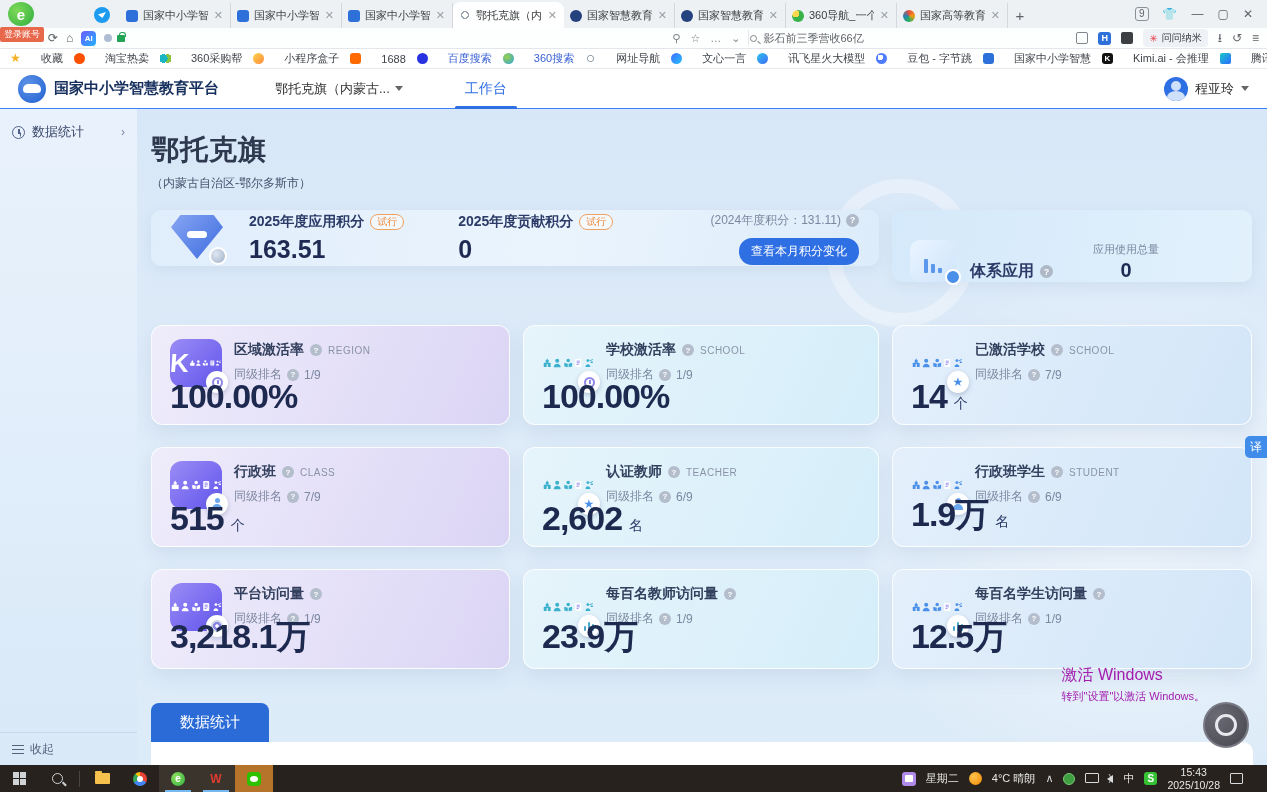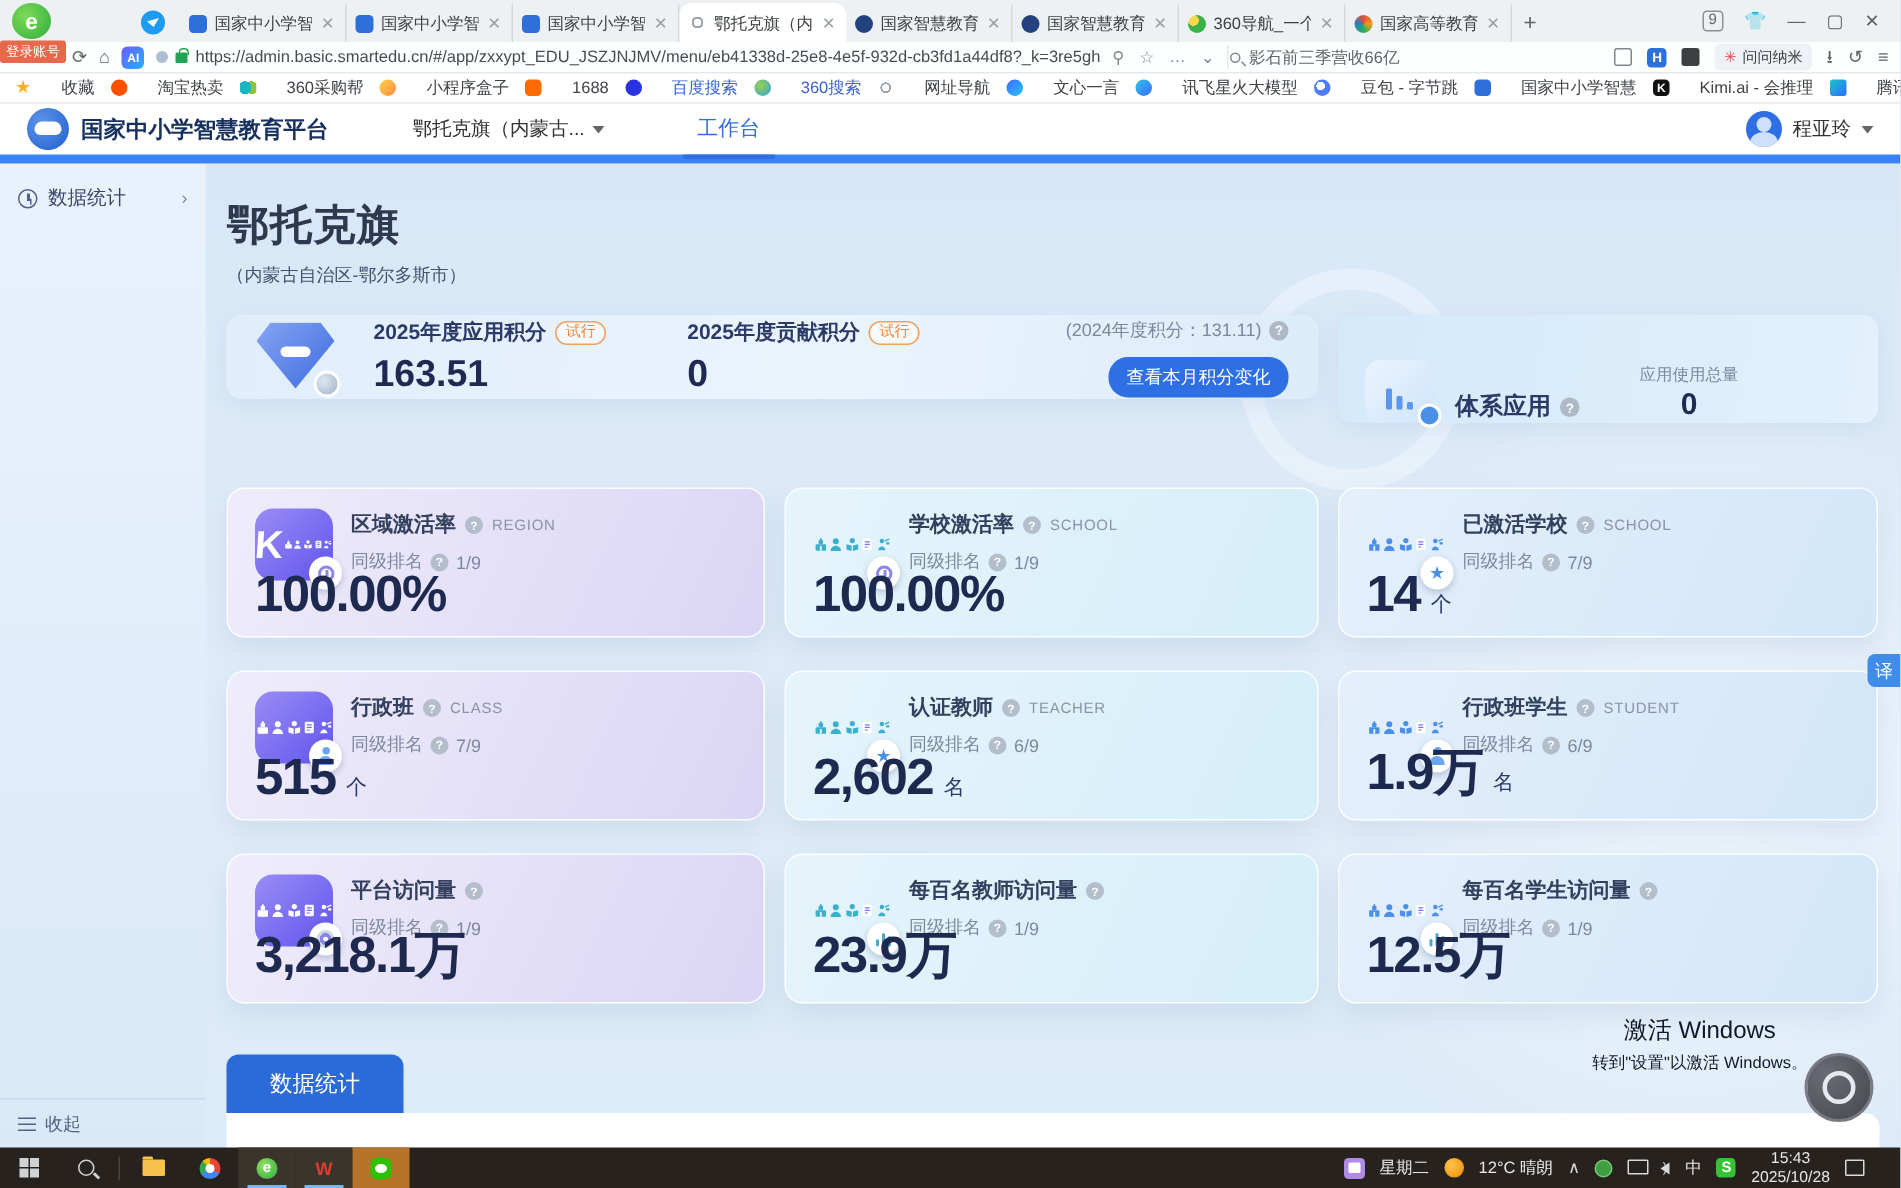--- a/index.html
+++ b/index.html
@@ -73,21 +73,21 @@
   .bm-ico[data-icon="xunfei"]{background:linear-gradient(135deg,#2bc4e8,#3f6bff);border-radius:50%}
   .bm-ico[data-icon="doubao"]{background:radial-gradient(circle at 40% 40%,#fff 0 30%,#4f7cff 31%);border-radius:50%}
   .bm-ico[data-icon="nsedu"]{background:#2e70d9}
   .bm-ico[data-icon="kimi"]{background:#111;color:#fff;font-size:8px;font-weight:700;text-align:center;line-height:11px}
   .bm-ico[data-icon="kimi"]::before{content:"K"}
   .bm-ico[data-icon="zhiying"]{background:linear-gradient(135deg,#18c8c8,#2d6bff);border-radius:2px}
   .bm-ico[data-icon="zhipu"]{background:#3a7bff;border-radius:50%}
   .bm-ico[data-icon="shanjian"]{background:#17c25f;border-radius:3px}
 
   
-  .app-header{height:40px;background:#fff;display:flex;align-items:center;padding:0 18px;position:relative;z-index:20;border-bottom:6px solid #3b82f6}
+  .app-header{height:40px;background:#fff;display:flex;align-items:center;padding:0 18px;position:relative;z-index:20;border-bottom:1px solid #3b82f6}
   .brand{display:flex;align-items:center;gap:8px}
   .brand-logo{width:28px;height:28px;border-radius:50%;background:radial-gradient(circle at 35% 35%,#5f93e8,#1f5fd0);position:relative}
   .brand-logo::after{content:"";position:absolute;left:5px;top:9px;width:18px;height:9px;background:#fff;border-radius:8px 8px 6px 6px;
     box-shadow:4px-2px 0 #fff}
   .brand-name{font-size:15px;font-weight:700;color:#17305e}
   .region-select{margin-left:56px;font-size:13px;color:#333;display:flex;align-items:center;gap:5px}
   .caret{width:0;height:0;border-left:4px solid transparent;border-right:4px solid transparent;border-top:5px solid #666}
   .hdr-tab{margin-left:62px;font-size:14px;color:#2f6fe4;position:relative;height:40px;display:flex;align-items:center}
   .hdr-tab::after{content:"";position:absolute;left:-10px;right:-10px;bottom:0;height:3px;background:#2f6fe4;border-radius:2px}
   .user{margin-left:auto;display:flex;align-items:center;gap:7px;font-size:13px;color:#333}
@@ -192,21 +192,21 @@
   .stat-unit{font-size:14px;color:#2b3a66}
   .mini-i{width:12px;height:12px;border-radius:50%;background:#b3bdcb;color:#fff;font-size:8px;font-weight:700;
     display:inline-flex;align-items:center;justify-content:center;flex:0 0 12px}
 
   .bottom-tab{position:relative;z-index:5;margin-top:34px;display:inline-block;background:#2b6bd7;color:#fff;
     font-size:15px;padding:10px 29px;border-radius:8px 8px 0 0}
   .bottom-panel{position:relative;z-index:4;background:#fff;border-radius:0 10px 0 0;height:26px;margin:0 0 0 0}
 
   .translate-fab{position:absolute;right:0;top:327px;width:22px;height:22px;background:#3f8cea;color:#fff;
     font-size:12px;display:flex;align-items:center;justify-content:center;border-radius:5px 0 0 5px;z-index:15}
-  .watermark{position:absolute;right:62px;bottom:50px;text-align:center;z-index:6;color:#0f172a}
+  .watermark{position:absolute;right:62px;bottom:62px;text-align:left;z-index:6;color:#a21caf}
   .wm1{font-size:16px}
   .wm2{font-size:11px;margin-top:3px}
   .assistant-fab{position:absolute;right:18px;bottom:18px;width:46px;height:46px;border-radius:50%;z-index:16;
     background:radial-gradient(circle at 30% 30%,#6a6b74,#46474f);border:2px solid #797a84;display:flex;align-items:center;justify-content:center}
   .assistant-fab::before{content:"";width:16px;height:16px;border:3px solid #e8e9ee;border-radius:50%}
 
   
   .taskbar{position:absolute;left:0;bottom:0;width:100%;height:27px;background:#27221d;display:flex;align-items:center;z-index:50;color:#e7e7e7}
   .tb-left{display:flex;align-items:center;height:100%}
   .tb-btn{width:38px;height:100%;display:flex;align-items:center;justify-content:center;position:relative}
@@ -312,21 +312,20 @@
 
   <div class="addrbar">
     <span class="nav-ico">←</span>
     <span class="nav-ico">→</span>
     <span class="nav-ico">⟳</span>
     <span class="nav-ico">⌂</span>
     <span class="ai-badge">AI</span>
     <div class="url-box">
       <span class="dot-load"></span>
       <span class="lock"></span>
-      <span class="url-text">https://admin.basic.smartedu.cn/#/app/zxxypt_EDU_JSZJNJMV/menu/eb41338d-25e8-4e5f-932d-cb3fd1a44df8?_k=3re5gh</span>
     </div>
     <div class="url-tools">
       <span>⚲</span>
       <span>☆</span>
       <span>…</span>
       <span>⌄</span>
     </div>
     <div class="search-box">
       <span class="mag"></span>
       <span>影石前三季营收66亿</span>
@@ -1052,21 +1051,21 @@
         <span class="tb-wps">W</span>
       </div>
     <div class="tb-btn wechat-active">
         <span class="tb-wechat"></span>
       </div>
   </div>
   <div class="tb-right">
     <span class="tb-cal"></span>
     <span>星期二</span>
     <span class="tb-sun"></span>
-    <span>12°C 晴朗</span>
+    <span>4°C 晴朗</span>
     <span class="tray-ico">∧</span>
     <span class="tb-shield"></span>
     <span class="tb-net"></span>
     <span class="tb-vol"></span>
     <span>中</span>
     <span class="tb-s">S</span>
     <span class="tb-time">
       <span>15:43</span><br><span>2025/10/28</span>
     </span>
     <span class="tb-notif"></span>

